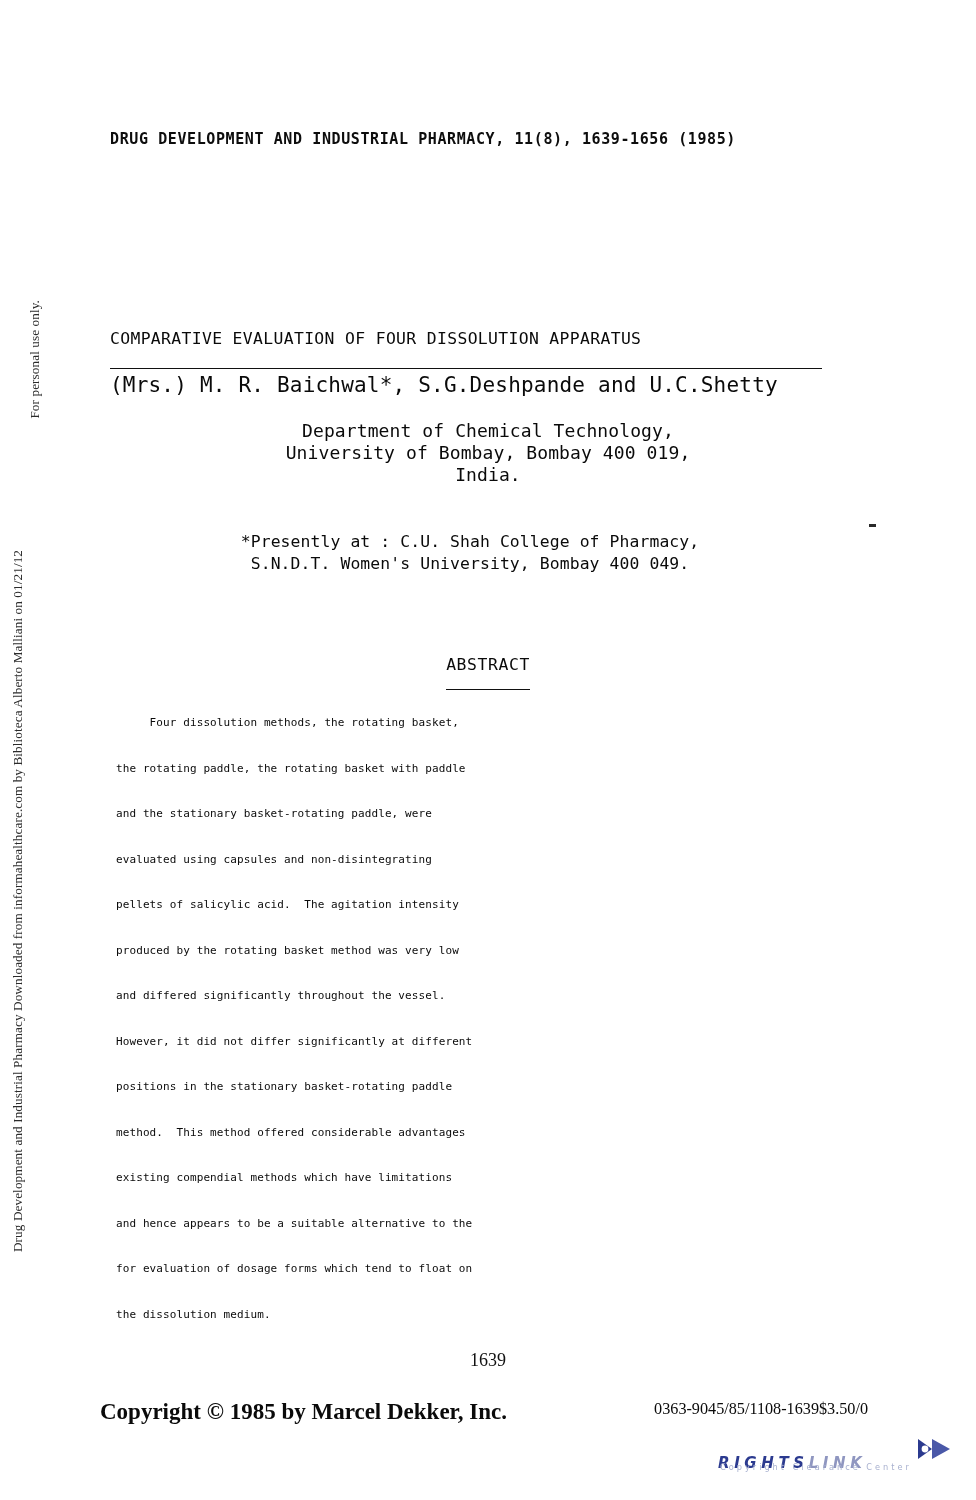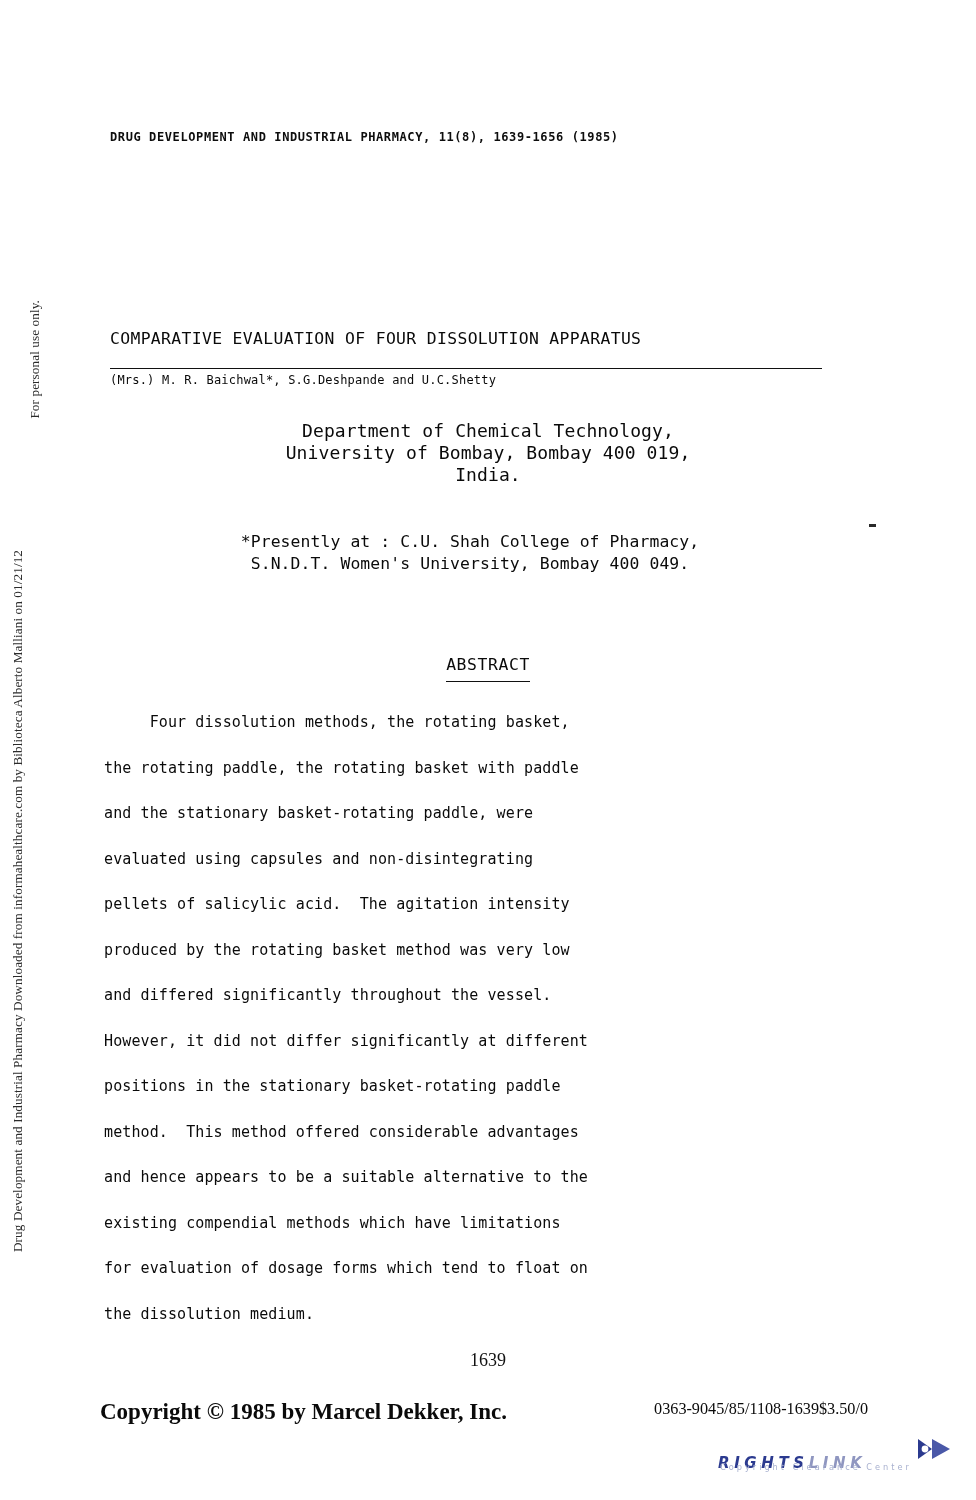--- a/index.html
+++ b/index.html
@@ -50,21 +50,21 @@
   }
   .sidebar-line.l1 { width: 952px; text-align: left; }
   .sidebar-line.l2 { width: 952px; text-align: right; padding-right: 0px; }
 
   
   .journal-header {
     position: absolute;
     left: 110px;
     top: 130px;
     font-family: "DejaVu Sans Mono", "Liberation Mono", monospace;
-    font-size: 12px;
+    font-size: 15px;
     font-weight: 700;
     letter-spacing: 0.6px;
     color: #0d0d0d;
     white-space: nowrap;
     text-align: right;
   }
 
   
   .article-title {
     position: absolute;
@@ -80,21 +80,21 @@
     border-bottom: 1.6px solid #111;
     padding-bottom: 20px;
   }
 
   
   .authors {
     position: absolute;
     left: 110px;
     top: 373px;
     font-family: "DejaVu Sans Mono", "Liberation Mono", monospace;
-    font-size: 12px;
+    font-size: 21px;
     letter-spacing: 0.2px;
     color: #0a0a0a;
     white-space: nowrap;
   }
 
   
   .affiliation {
     position: absolute;
     left: 0px;
     top: 420px;
@@ -140,30 +140,30 @@
     top: 655px;
     width: 976px;
     text-align: center;
     font-family: "DejaVu Sans Mono", "Liberation Mono", monospace;
     font-size: 16.4px;
     letter-spacing: 0.6px;
     color: #0a0a0a;
   }
   .abstract-heading span {
     border-bottom: 1.6px solid #111;
-    padding-bottom: 7px;
+    padding-bottom: 15px;
   }
 
   .abstract-body {
     position: absolute;
-    left: 104px;
+    left: 116px;
     top: 700px;
     width: 790px;
     font-family: "DejaVu Sans Mono", "Liberation Mono", monospace;
-    font-size: 15px;
+    font-size: 11px;
     letter-spacing: 0.1px;
     color: #0a0a0a;
   }
   .abstract-body .aline {
     height: 45.5px;
     line-height: 45.5px;
     white-space: pre;
   }
 
   
@@ -277,22 +277,22 @@
     <div class="aline">     Four dissolution methods, the rotating basket,</div>
     <div class="aline">the rotating paddle, the rotating basket with paddle</div>
     <div class="aline">and the stationary basket-rotating paddle, were</div>
     <div class="aline">evaluated using capsules and non-disintegrating</div>
     <div class="aline">pellets of salicylic acid.  The agitation intensity</div>
     <div class="aline">produced by the rotating basket method was very low</div>
     <div class="aline">and differed significantly throughout the vessel.</div>
     <div class="aline">However, it did not differ significantly at different</div>
     <div class="aline">positions in the stationary basket-rotating paddle</div>
     <div class="aline">method.  This method offered considerable advantages</div>
+    <div class="aline">existing compendial methods which have limitations</div>
     <div class="aline">and hence appears to be a suitable alternative to the</div>
-    <div class="aline">existing compendial methods which have limitations</div>
     <div class="aline">for evaluation of dosage forms which tend to float on</div>
     <div class="aline">the dissolution medium.</div>
   </div>
 
   <div class="page-number">1639</div>
   <div class="copyright">Copyright © 1985 by Marcel Dekker, Inc.</div>
   <div class="issn-code">0363-9045/85/1108-1639$3.50/0</div>
 
   <div class="rightslink">
     <div class="rl-wordmark"><span>RIGHTS</span><span class="seg2">LINK</span></div>

